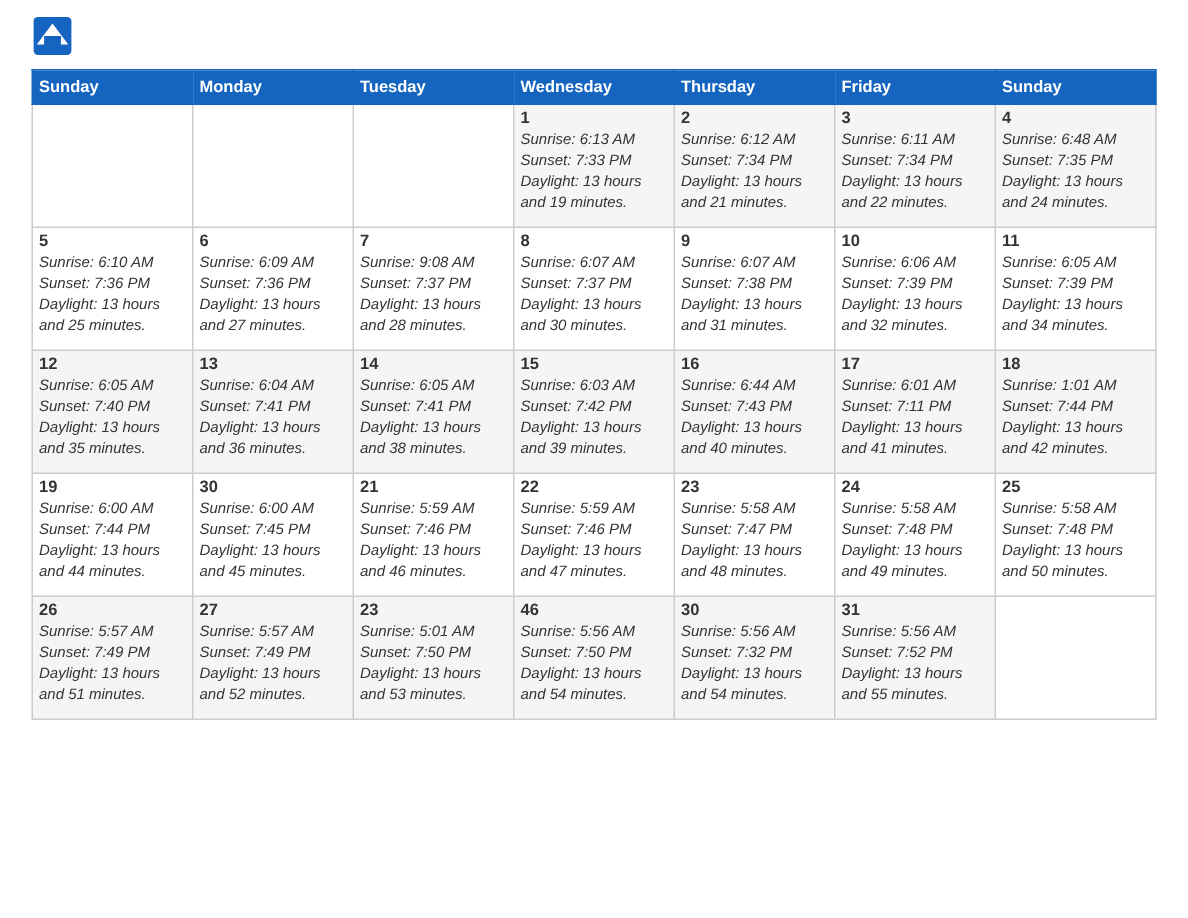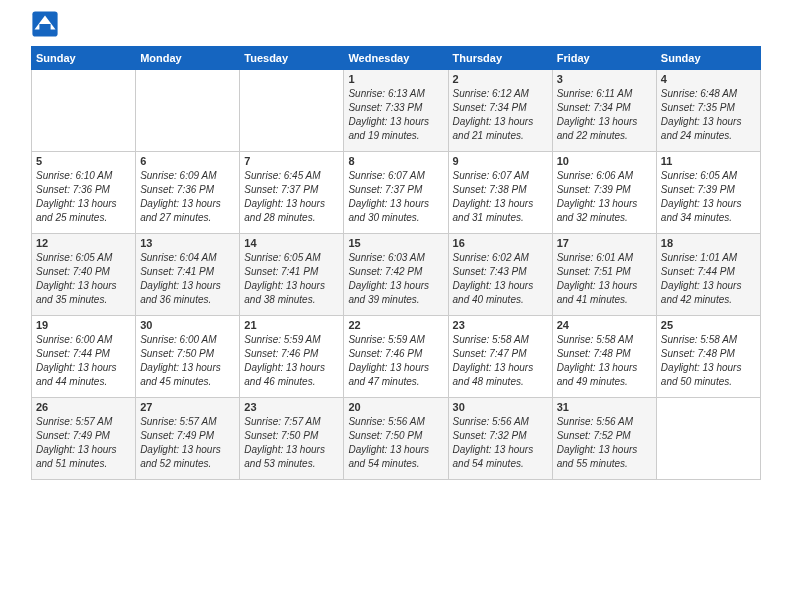--- a/index.html
+++ b/index.html
@@ -6,21 +6,21 @@
     body {
       width: 792px;
       height: 612px;
       font-family: Arial, sans-serif;
       background: #fff;
       overflow: hidden;
     }
     .page {
       width: 792px;
       height: 612px;
-      padding: 10px 31px;
+      padding: 10px 21px;
     }
     .header {
       display: flex;
       justify-content: space-between;
       align-items: flex-start;
       margin-bottom: 8px;
     }
     .logo {
       display: flex;
       align-items: center;
@@ -168,21 +168,21 @@
           </td>
           <td>
             <span class="day-num">6</span>
             <div class="day-info">Sunrise: 6:09 AM
 Sunset: 7:36 PM
 Daylight: 13 hours
 and 27 minutes.</div>
           </td>
           <td>
             <span class="day-num">7</span>
-            <div class="day-info">Sunrise: 6:45 AM
+            <div class="day-info">Sunrise: 9:08 AM
 Sunset: 7:37 PM
 Daylight: 13 hours
 and 28 minutes.</div>
           </td>
           <td>
             <span class="day-num">8</span>
             <div class="day-info">Sunrise: 6:07 AM
 Sunset: 7:37 PM
 Daylight: 13 hours
 and 30 minutes.</div>
@@ -233,29 +233,29 @@
           </td>
           <td>
             <span class="day-num">15</span>
             <div class="day-info">Sunrise: 6:03 AM
 Sunset: 7:42 PM
 Daylight: 13 hours
 and 39 minutes.</div>
           </td>
           <td>
             <span class="day-num">16</span>
-            <div class="day-info">Sunrise: 6:02 AM
+            <div class="day-info">Sunrise: 6:44 AM
 Sunset: 7:43 PM
 Daylight: 13 hours
 and 40 minutes.</div>
           </td>
           <td>
             <span class="day-num">17</span>
             <div class="day-info">Sunrise: 6:01 AM
-Sunset: 7:51 PM
+Sunset: 7:11 PM
 Daylight: 13 hours
 and 41 minutes.</div>
           </td>
           <td>
             <span class="day-num">18</span>
             <div class="day-info">Sunrise: 1:01 AM
 Sunset: 7:44 PM
 Daylight: 13 hours
 and 42 minutes.</div>
           </td>
@@ -264,21 +264,21 @@
           <td>
             <span class="day-num">19</span>
             <div class="day-info">Sunrise: 6:00 AM
 Sunset: 7:44 PM
 Daylight: 13 hours
 and 44 minutes.</div>
           </td>
           <td>
             <span class="day-num">30</span>
             <div class="day-info">Sunrise: 6:00 AM
-Sunset: 7:50 PM
+Sunset: 7:45 PM
 Daylight: 13 hours
 and 45 minutes.</div>
           </td>
           <td>
             <span class="day-num">21</span>
             <div class="day-info">Sunrise: 5:59 AM
 Sunset: 7:46 PM
 Daylight: 13 hours
 and 46 minutes.</div>
           </td>
@@ -321,27 +321,27 @@
           </td>
           <td>
             <span class="day-num">27</span>
             <div class="day-info">Sunrise: 5:57 AM
 Sunset: 7:49 PM
 Daylight: 13 hours
 and 52 minutes.</div>
           </td>
           <td>
             <span class="day-num">23</span>
-            <div class="day-info">Sunrise: 7:57 AM
+            <div class="day-info">Sunrise: 5:01 AM
 Sunset: 7:50 PM
 Daylight: 13 hours
 and 53 minutes.</div>
           </td>
           <td>
-            <span class="day-num">20</span>
+            <span class="day-num">46</span>
             <div class="day-info">Sunrise: 5:56 AM
 Sunset: 7:50 PM
 Daylight: 13 hours
 and 54 minutes.</div>
           </td>
           <td>
             <span class="day-num">30</span>
             <div class="day-info">Sunrise: 5:56 AM
 Sunset: 7:32 PM
 Daylight: 13 hours

